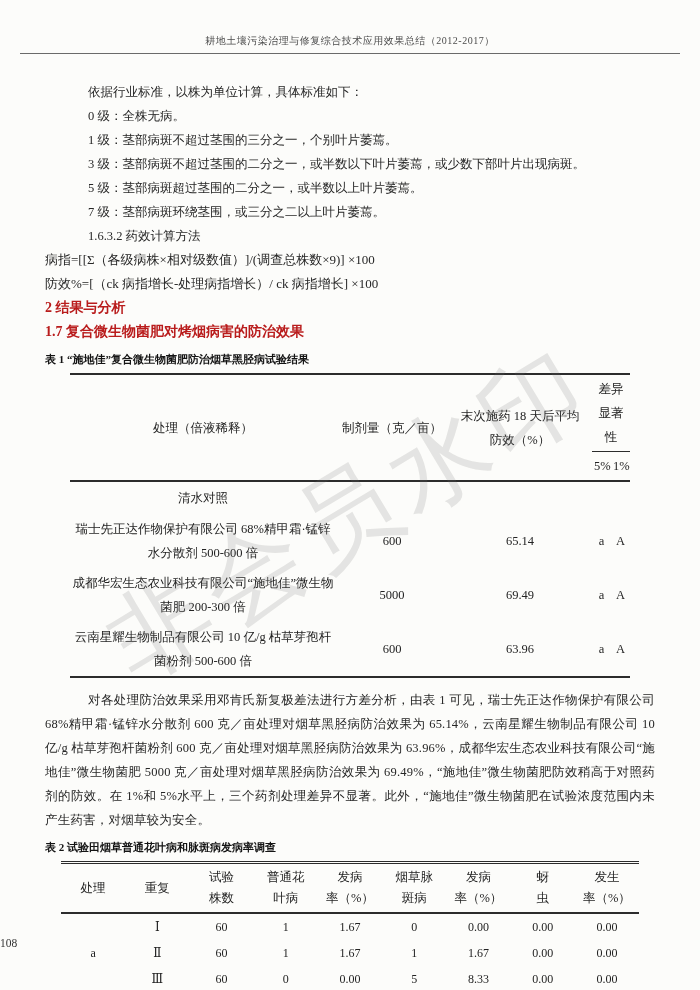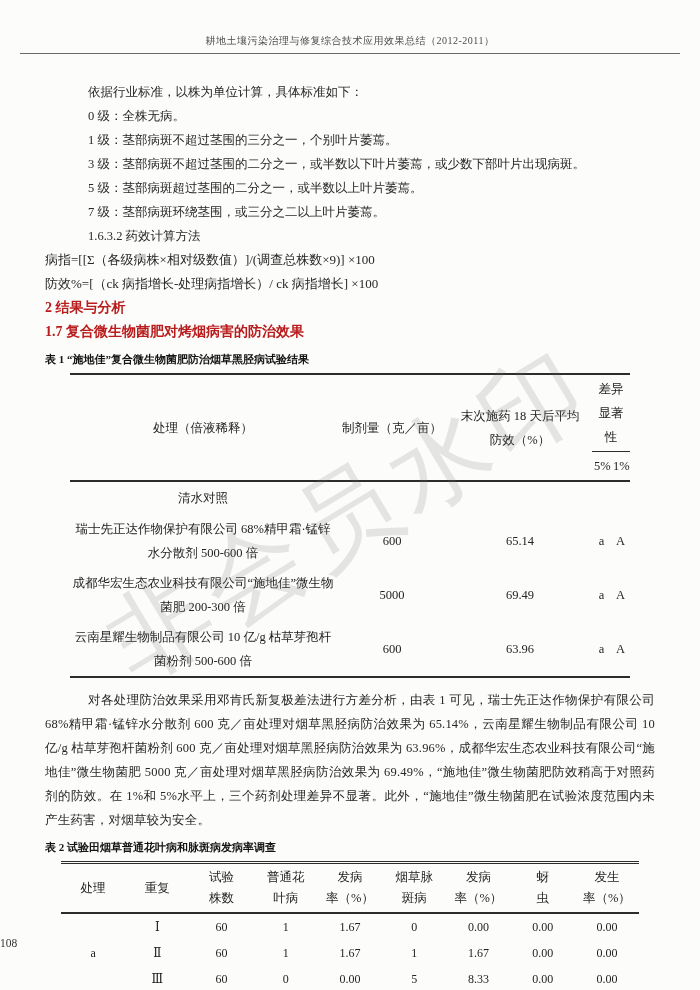--- a/index.html
+++ b/index.html
@@ -56,21 +56,21 @@
   .page-number {
     position:absolute; bottom:41px; left:0; right:0;
     text-align:left; font-size:11.5px; color:#333; z-index:1;
   }
 </style>
 </head>
 <body>
 
 <div class="page">
 
-  <div class="doc-header">耕地土壤污染治理与修复综合技术应用效果总结（2012-2011）</div>
+  <div class="doc-header">耕地土壤污染治理与修复综合技术应用效果总结（2012-2017）</div>
 
   <div class="watermark">非会员水印</div>
 
   <div class="content">
 
     <div class="line indent">依据行业标准，以株为单位计算，具体标准如下：</div>
     <div class="line indent">0 级：全株无病。</div>
     <div class="line indent">1 级：茎部病斑不超过茎围的三分之一，个别叶片萎蔫。</div>
     <div class="line indent">3 级：茎部病斑不超过茎围的二分之一，或半数以下叶片萎蔫，或少数下部叶片出现病斑。</div>
     <div class="line indent">5 级：茎部病斑超过茎围的二分之一，或半数以上叶片萎蔫。</div>

